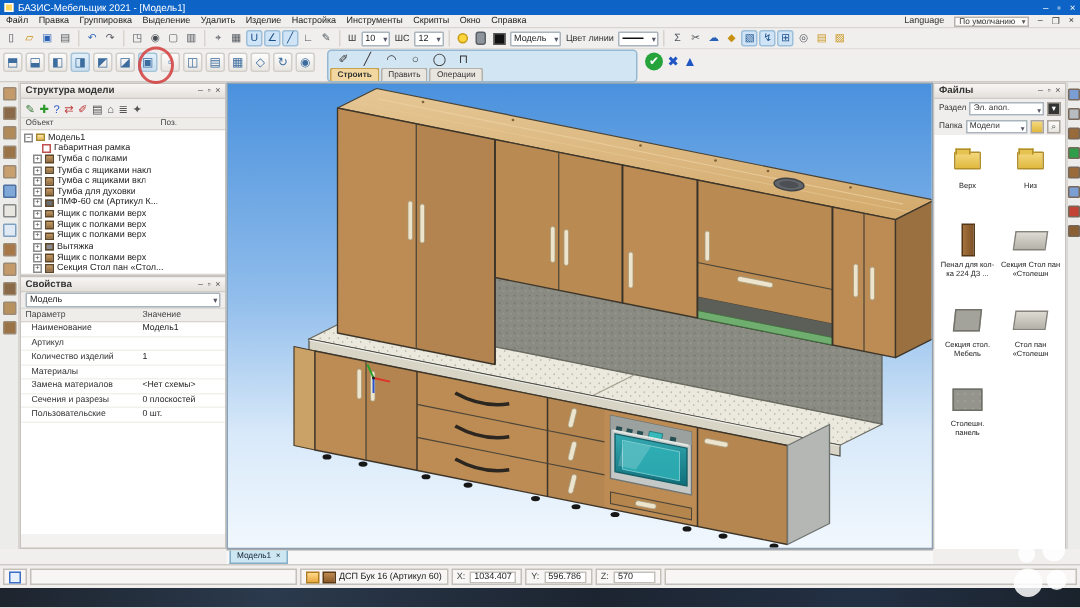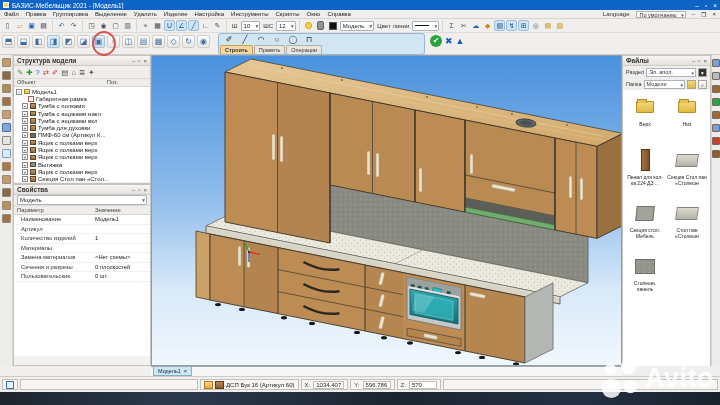--- a/index.html
+++ b/index.html
@@ -703,16 +703,15 @@
   <div class="bottomstrip"></div>
   <div class="watermark">
     <svg width="42" height="44" viewBox="0 0 44 44">
       <g fill="rgba(255,255,255,0.85)">
         <circle cx="13" cy="13" r="6"></circle>
           <circle cx="32" cy="10" r="8"></circle>
         <circle cx="14" cy="33" r="10"></circle>
           <circle cx="34" cy="31" r="7"></circle>
       </g>
     </svg>
-    <span>Avito</span>
   </div>
 
 </div>
 
 </body></html>

